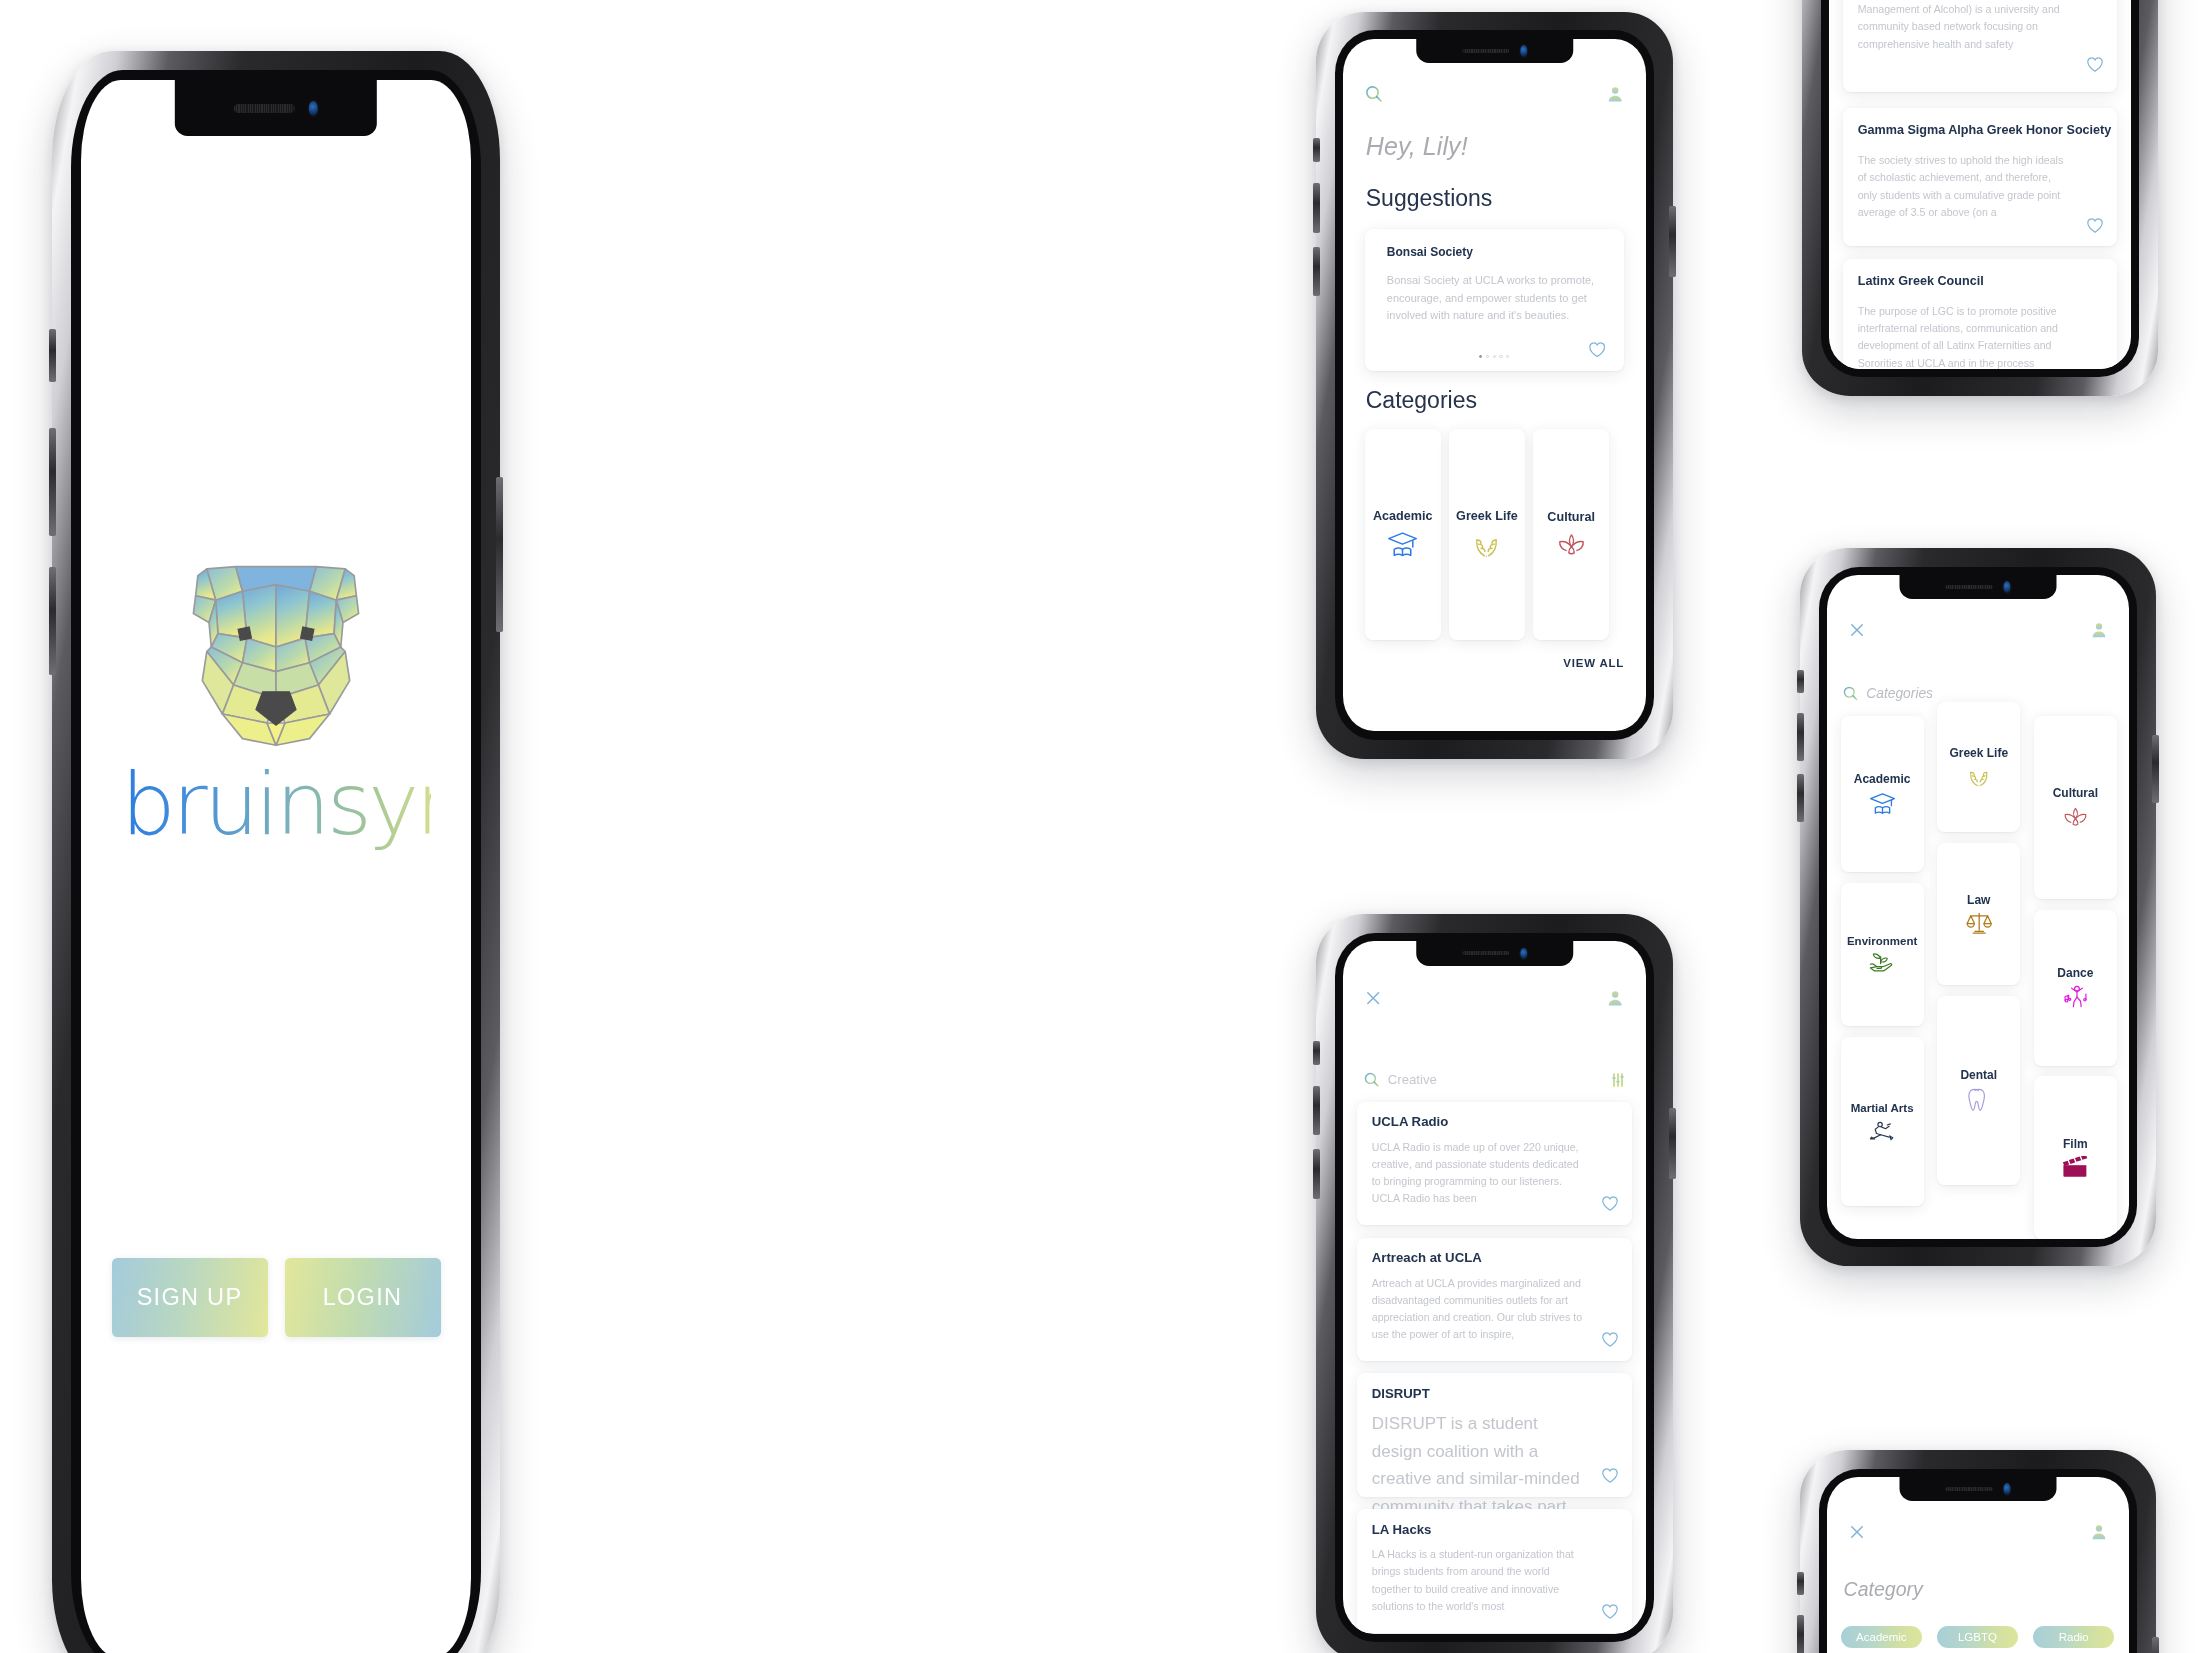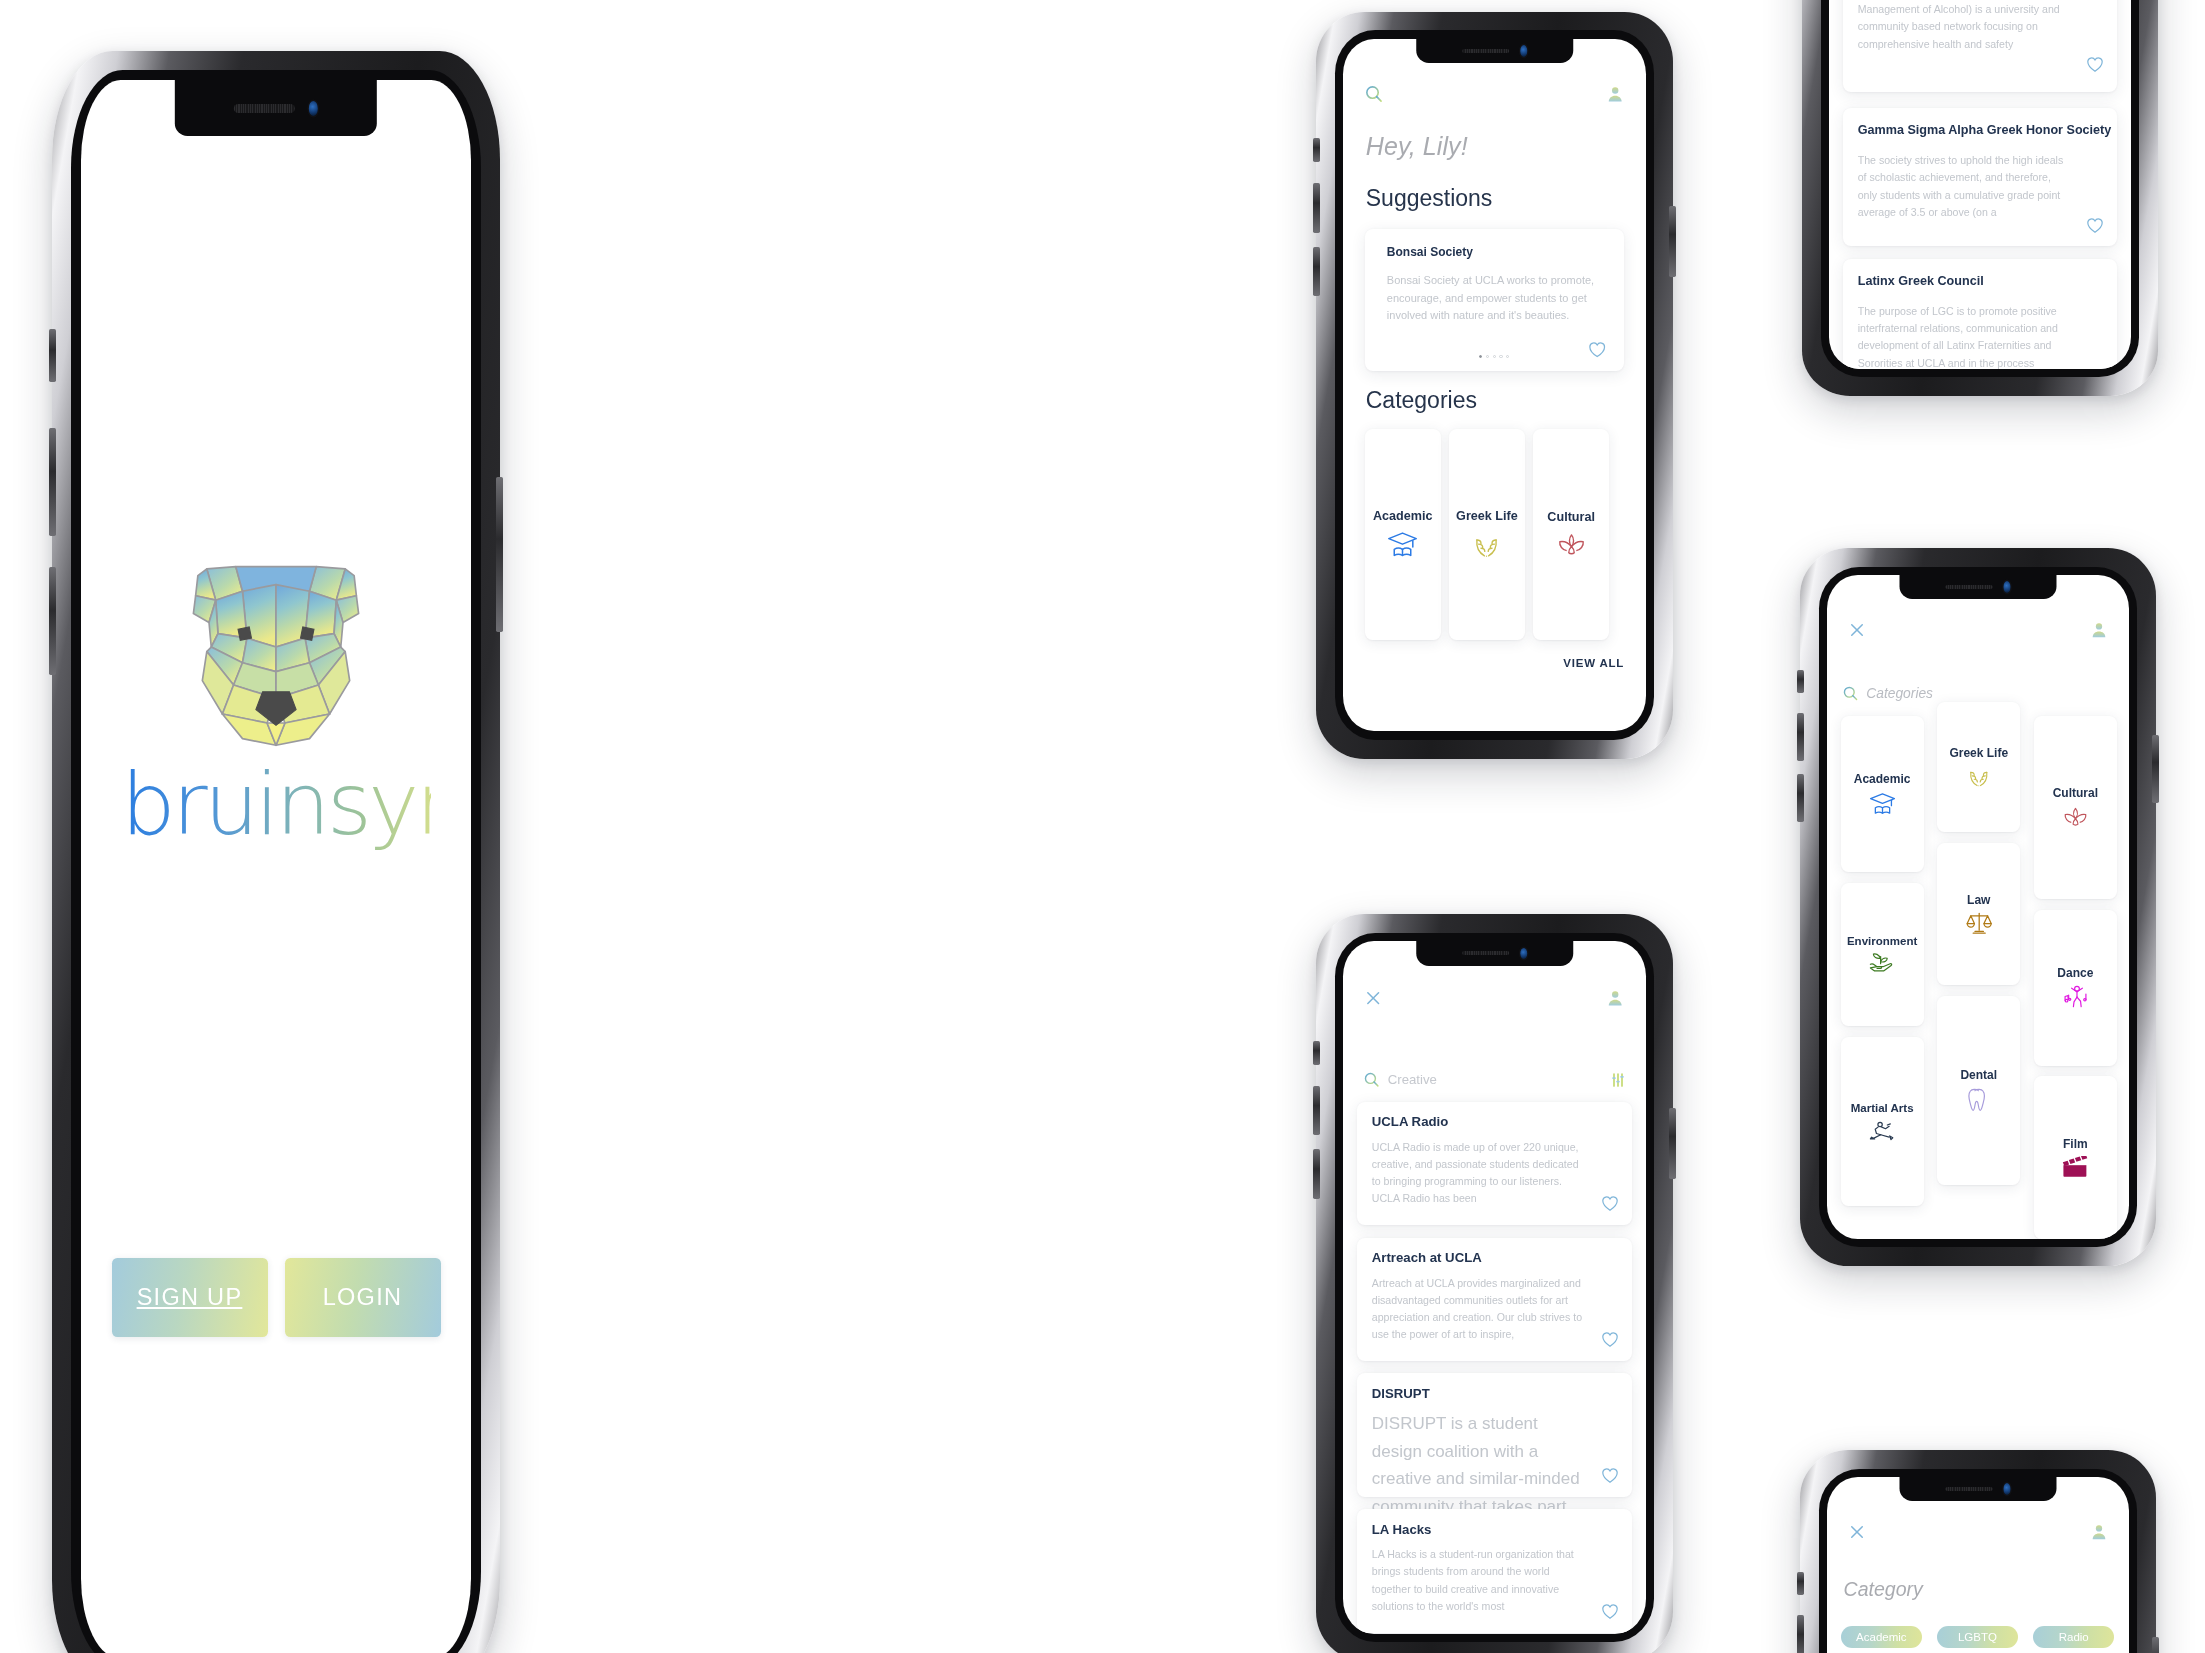--- a/index.html
+++ b/index.html
@@ -113,21 +113,21 @@
   .wordmark { margin-top: 13.8px; }
   .cta-row { position: absolute; left: 0; right: 0; top: 74.6%; display: flex; justify-content: center; gap: 17px; }
   .cta {
     width: 156px; height: 79px; border-radius: 5.2px;
     display: flex; align-items: center; justify-content: center;
     color: #ffffff; font-weight: 400; font-size: 23.5px; letter-spacing: 1.3px;
     box-shadow: 0 1.7px 6.9px rgba(40,60,80,.10);
     border: none; cursor: pointer;
     font-family: "Liberation Sans", sans-serif;
   }
-  #cta-signup { background: linear-gradient(100deg,#a3cbdc 0%,#b9d7c1 45%,#e2e79a 100%); text-decoration: underline; }
+  #cta-signup { background: linear-gradient(100deg,#a3cbdc 0%,#b9d7c1 45%,#e2e79a 100%); }
   #cta-login  { background: linear-gradient(100deg,#e2e79a 0%,#c2dcaf 45%,#a3cbdc 100%); }
 </style>
 </head>
 <body>
 
 <div id="board">
 
   <div class="phone" id="hero-phone">
     <div class="btn-side btn-left" style="top:17%;width:1.6%;height:3.2%"></div>
     <div class="btn-side btn-left" style="top:23%;width:1.6%;height:6.6%"></div>

